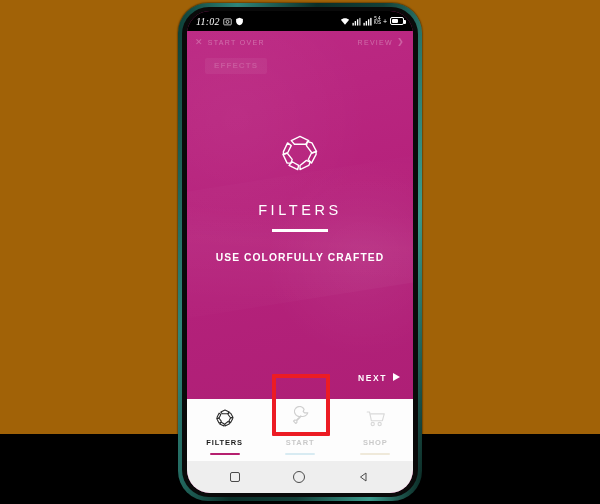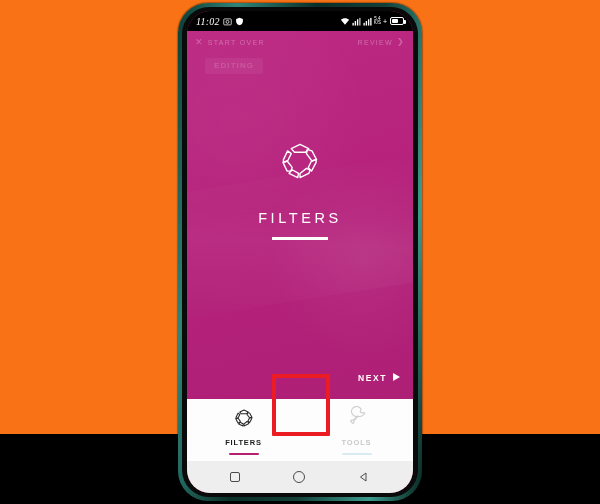--- a/index.html
+++ b/index.html
@@ -1,19 +1,19 @@
 <!DOCTYPE html>
 <html><head>
 <meta charset="utf-8">
 <style>
   * { margin:0; padding:0; box-sizing:border-box; }
   html,body { width:600px; height:504px; background:#000; overflow:hidden; }
   body { font-family:"Liberation Sans", sans-serif; }
 
-  #stage { position:relative; width:600px; height:434px; background:#f97316; }
+  #stage { position:relative; width:600px; height:434px; background:#a16207; }
 
   
   #phone {
     position:absolute; left:178px; top:3px; width:244px; height:498px;
     border-radius:30px;
     background:linear-gradient(100deg,#0c3b33 0%,#2f857a 18%,#0a2e28 42%,#123f38 62%,#3b9a8c 84%,#08241f 100%);
     padding:4px;
     box-shadow:0 0 2px #000;
   }
   #bezel {
@@ -194,37 +194,38 @@
         <div class="appbar-grp">
           <span class="xmark">✕</span>
           <span>START OVER</span>
         </div>
         <div class="appbar-grp">
           <span>REVIEW</span>
           <span class="chev">❯</span>
         </div>
       </div>
 
-      <div class="ghost-chip">EDITING</div>
+      <div class="ghost-chip">EFFECTS</div>
 
       <div class="overlay">
         <svg class="hexicon" viewBox="0 0 100 100">
           <g fill="none" stroke="#ffffff" stroke-width="3" stroke-linejoin="round">
             <path d="M50 14 L69 23 L62 31 L38 31 L31 23 Z"></path>
             <path d="M76 28 L86 47 L76 50 L64 34 L66 25 Z"></path>
             <path d="M86 53 L76 72 L69 64 L76 50 L86 47 Z" transform="translate(-1,0)"></path>
             <path d="M69 77 L50 86 L50 77 L64 66 L72 70 Z"></path>
             <path d="M45 86 L26 77 L33 69 L47 77 Z"></path>
             <path d="M22 72 L13 53 L22 50 L33 64 L30 72 Z"></path>
             <path d="M13 47 L22 28 L30 34 L22 50 L13 53 Z" transform="translate(1,0)"></path>
           </g>
         </svg>
         <div class="ov-title">FILTERS</div>
         <div class="ov-rule"></div>
         <div class="ov-desc">
+          <div>USE COLORFULLY CRAFTED</div>
         </div>
       </div>
 
       <div class="next">
         <span>NEXT</span>
         <span class="tri"></span>
       </div>
     </div>
 
     <div class="tabbar">
@@ -247,25 +248,38 @@
         <div class="tab-bar" style="background:#b5206f"></div>
       </div>
 
 
       <div class="tab">
         <div class="tab-ico">
           <svg width="23" height="23" viewBox="0 0 100 100">
             <path d="M70 14 A22 22 0 1 0 57 45 L40 62 L29 61 L24 66 L34 76 L39 71 L38 60 L55 43 A22 22 0 0 0 86 30 L72 30 L66 24 Z" fill="none" stroke="#cfcfcf" stroke-width="5" stroke-linejoin="round" stroke-linecap="round"></path>
           </svg>
         </div>
-        <div class="tab-lbl">TOOLS</div>
+        <div class="tab-lbl">START</div>
         <div class="tab-bar" style="background:#d8ebf2"></div>
       </div>
 
 
+      <div class="tab">
+        <div class="tab-ico">
+          <svg width="23" height="23" viewBox="0 0 100 100">
+            <g fill="none" stroke="#d9d9d9" stroke-width="5" stroke-linejoin="round" stroke-linecap="round">
+              <path d="M14 26 L24 26 L32 64 L80 64 L88 34 L30 34"></path>
+              <circle cx="38" cy="78" r="7"></circle>
+              <circle cx="68" cy="78" r="7"></circle>
+            </g>
+          </svg>
+        </div>
+        <div class="tab-lbl">SHOP</div>
+        <div class="tab-bar" style="background:#efe9da"></div>
+      </div>
     </div>
 
     <div class="navbar">
       <div class="nav-sq"></div>
       <div class="nav-ci"></div>
       <div class="nav-tr-w">
         <svg width="12" height="12" viewBox="0 0 24 24">
           <path d="M16 4 L5 12 L16 20 Z" fill="none" stroke="#4a4a4a" stroke-width="2" stroke-linejoin="round"></path>
         </svg>
       </div>

